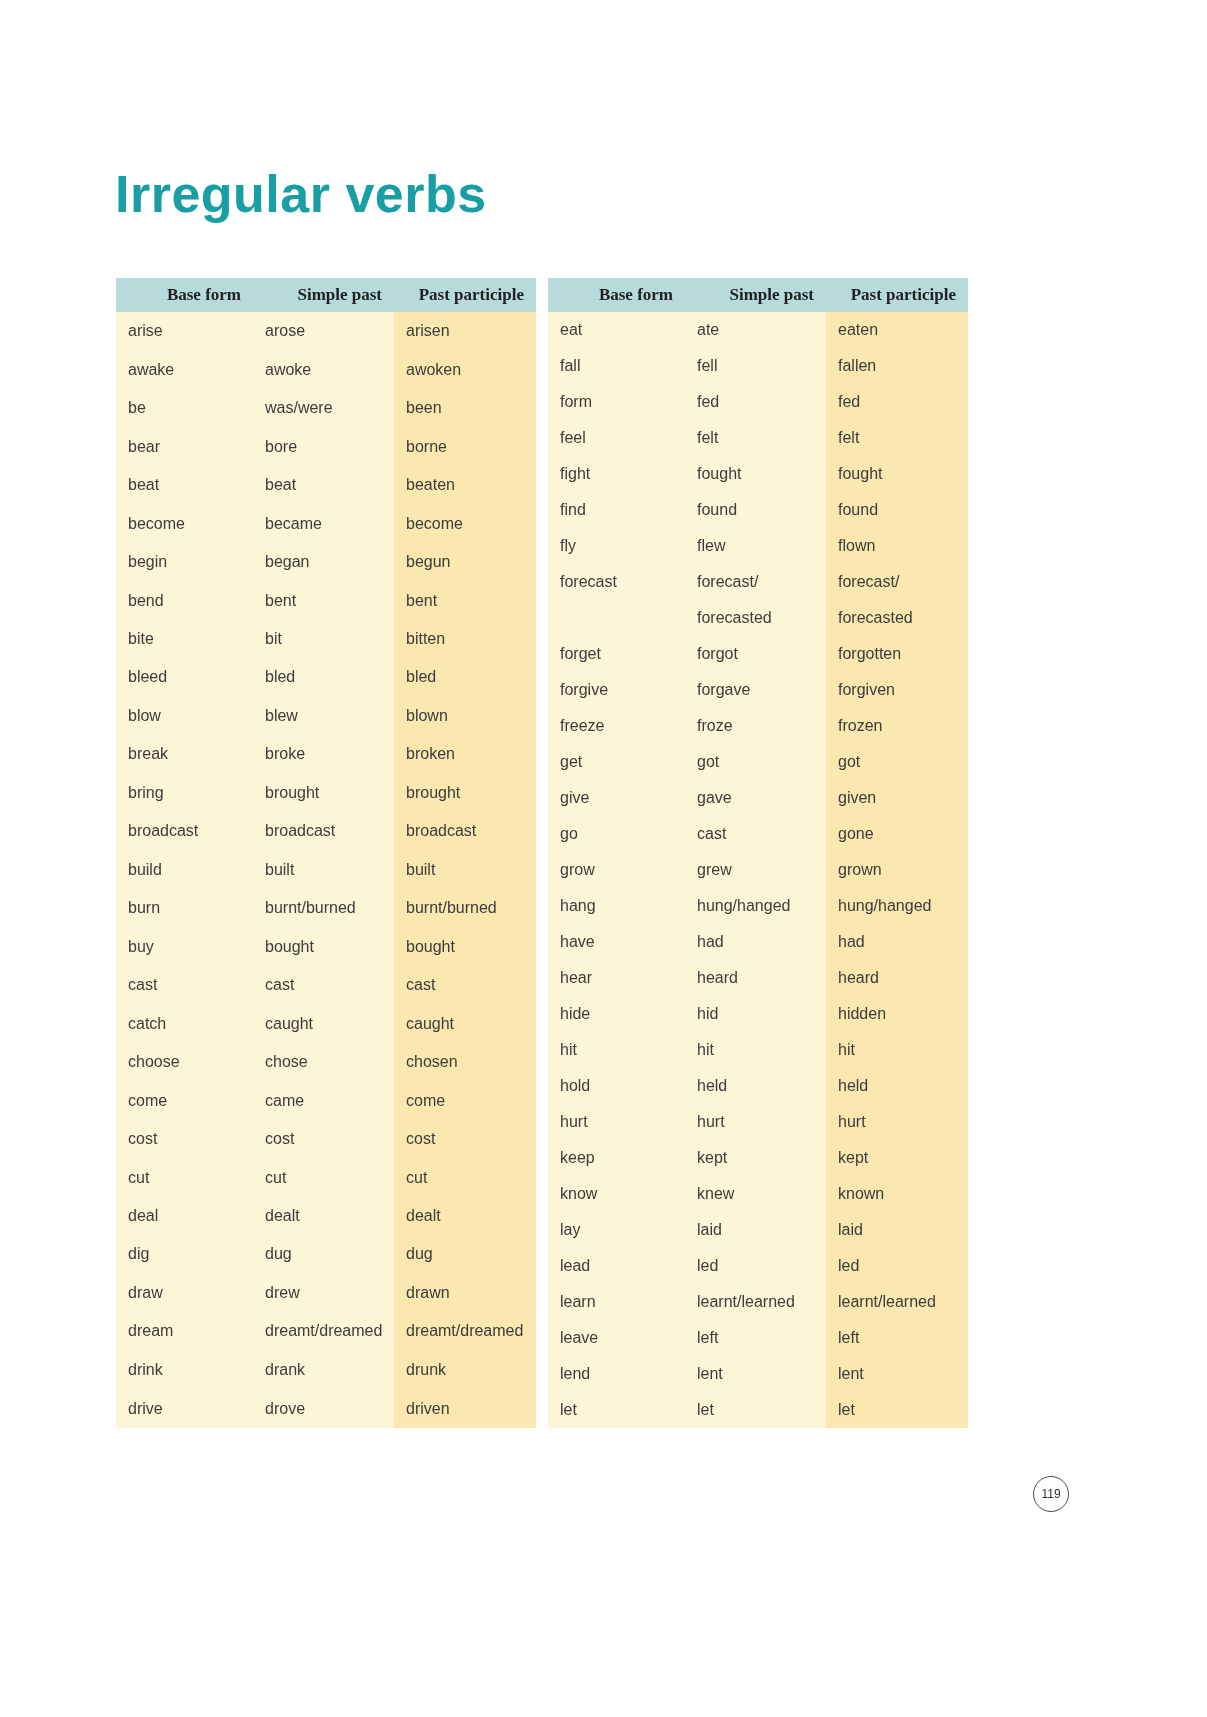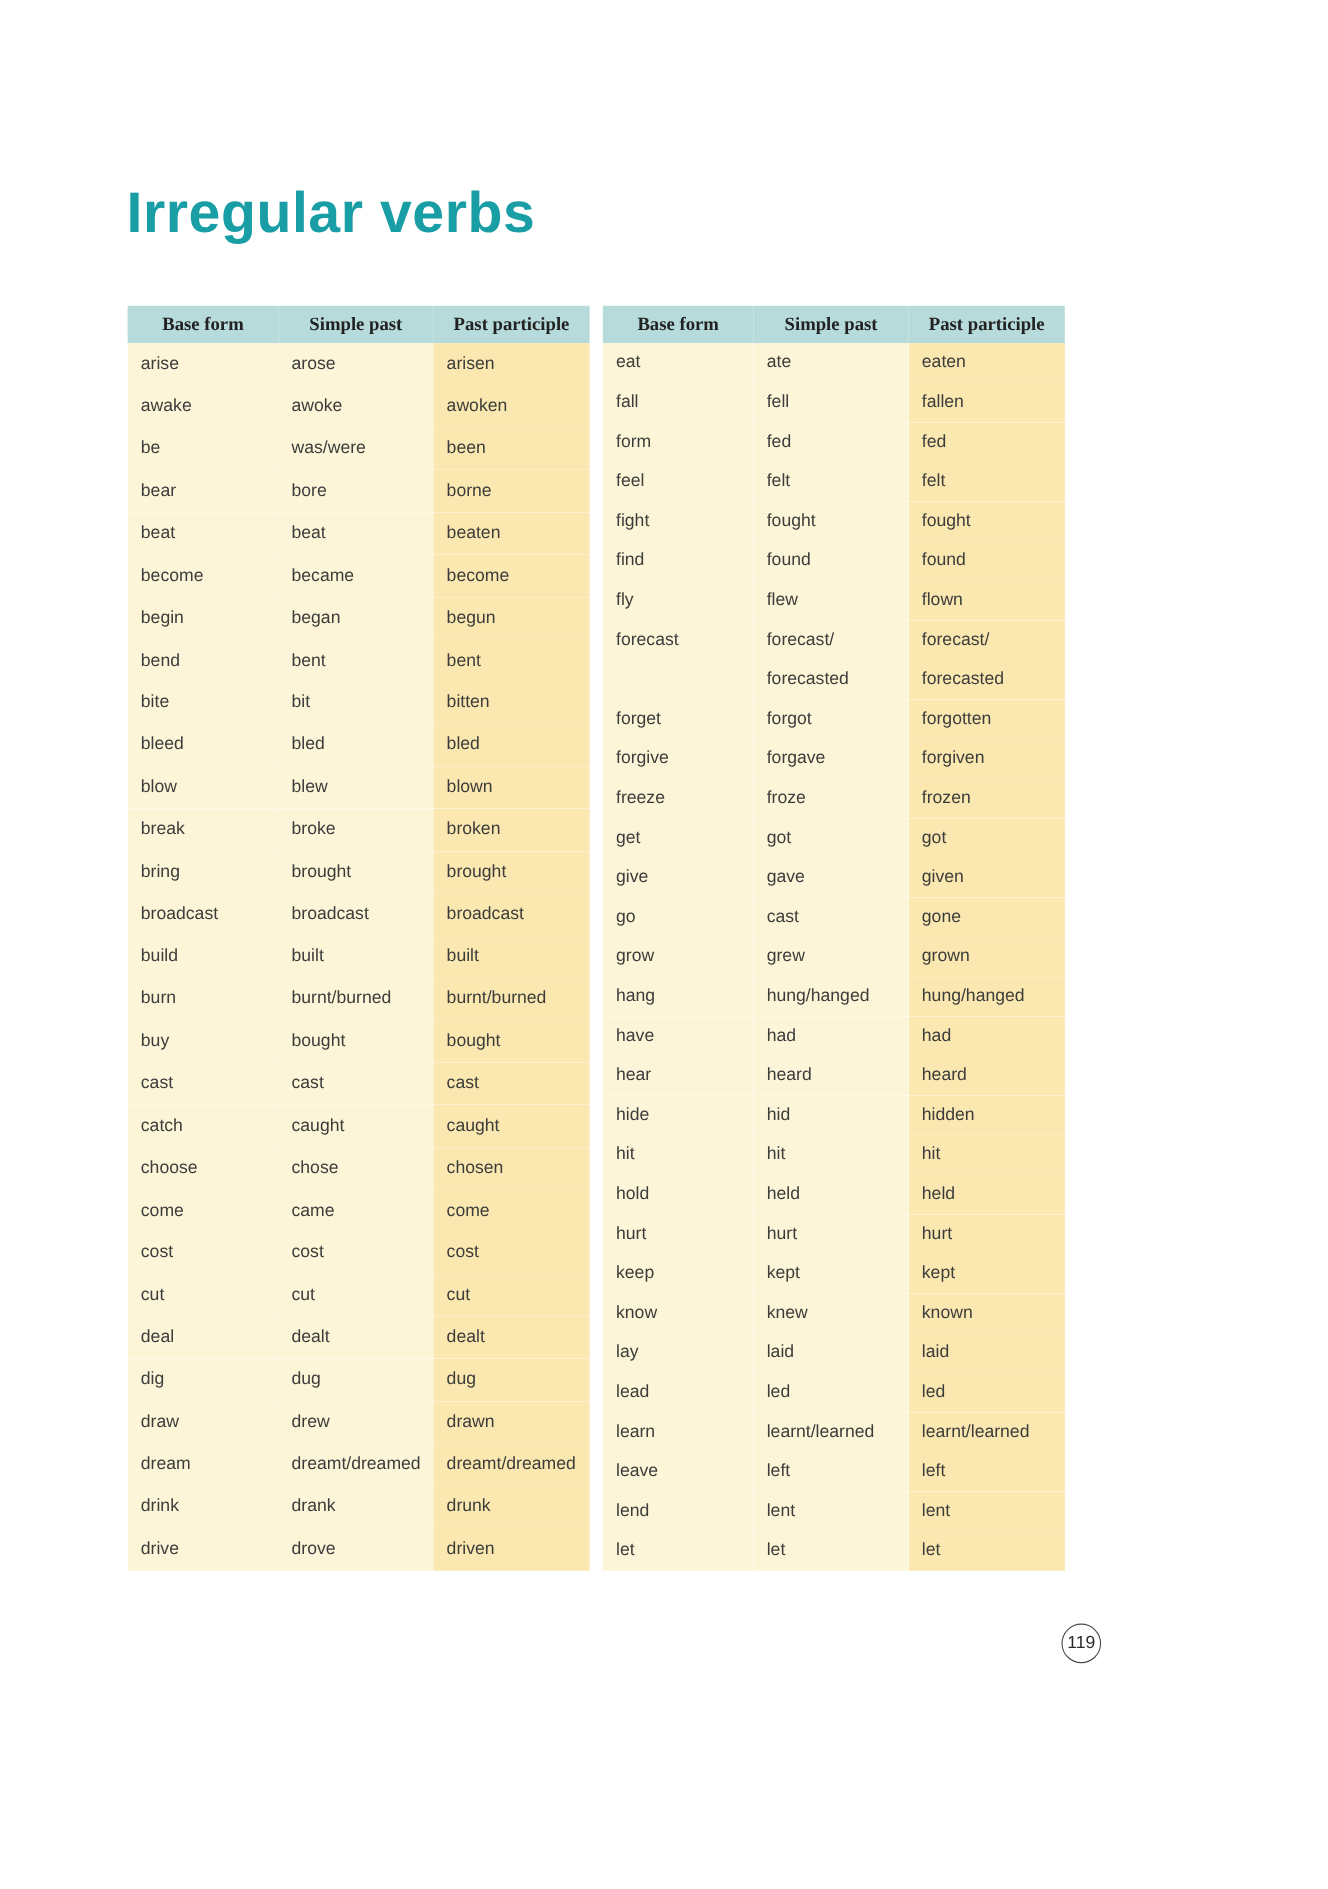--- a/index.html
+++ b/index.html
@@ -36,51 +36,51 @@
   }
   table.verbs th:nth-child(1), table.verbs td:nth-child(1) { width: 137px; }
   table.verbs th:nth-child(2), table.verbs td:nth-child(2) { width: 141px; }
   table.verbs th:nth-child(3), table.verbs td:nth-child(3) { width: 142px; }
   table.verbs th {
     background: var(--header-bg, #b7dbda);
     font-family: "Liberation Serif", serif;
     font-weight: bold;
     font-size: 17px;
     color: #222222;
-    text-align: center;
+    text-align: right;
     padding: 7px 12px;
     height: 34px;
     vertical-align: middle;
   }
   table.verbs td {
     background: var(--body-bg, #fcf5d8);
     font-size: 16px;
     line-height: 20px;
     color: #3c3c3b;
     padding: 8px 12px;
     height: 36px;
     vertical-align: middle;
     white-space: nowrap;
     overflow: hidden;
   }
   table.verbs td.participle {
     background: var(--participle-bg, #fae8b0);
   }
   .page-number-badge {
     position: absolute;
-    left: 965px;
+    left: 1033px;
     top: 1476px;
     width: 36px;
     height: 36px;
     border: 1.5px solid #4a4a4a;
     border-radius: 50%;
     display: flex;
     align-items: center;
     justify-content: center;
-    font-size: 16px;
+    font-size: 12px;
     color: #2b2b2b;
     background: #ffffff;
   }
 </style>
 </head>
 <body>
 
 <h1 class="page-title">Irregular verbs</h1>
 
 <div class="tables-wrap">

